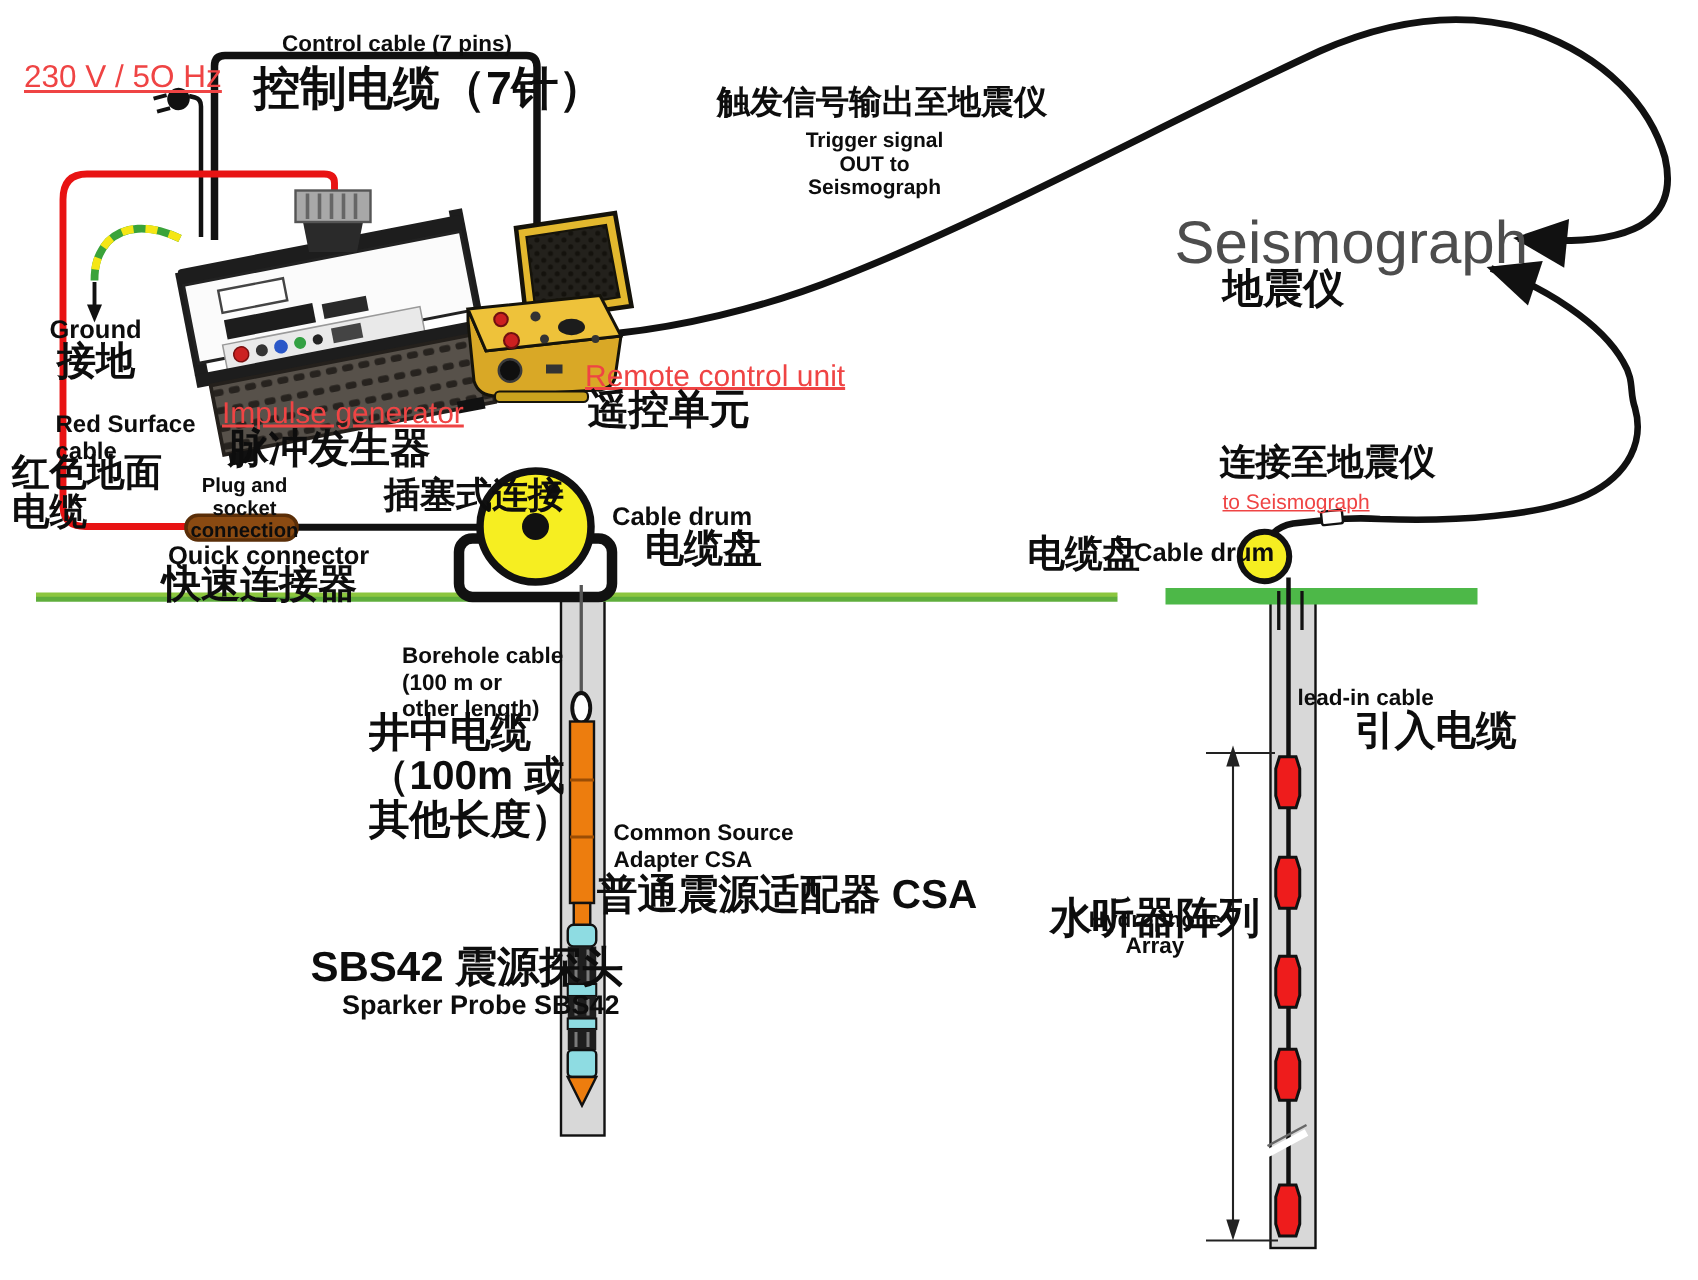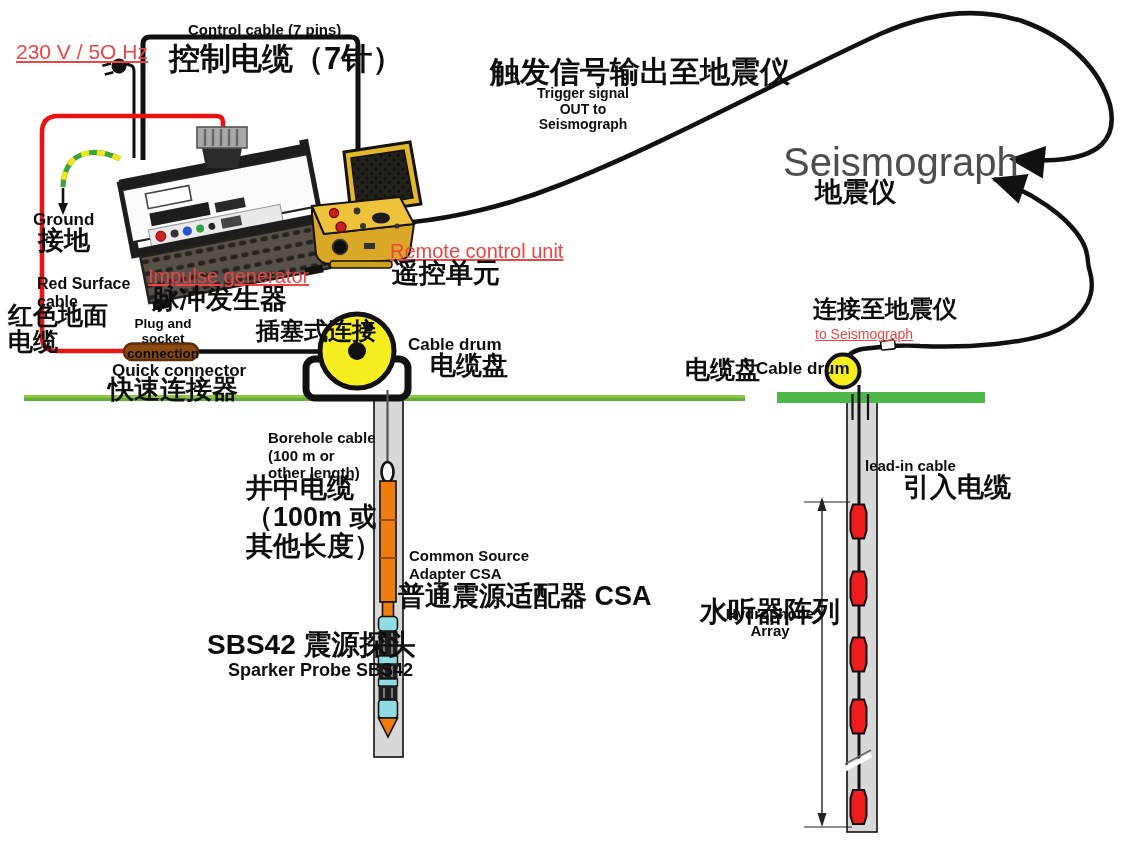--- a/index.html
+++ b/index.html
@@ -204,21 +204,21 @@
 
 <div class="lbl" style="left:112px;top:361px;font-size:17px;">Quick connector</div>
 <div class="lbl" style="left:108px;top:375px;font-size:26px;">快速连接器</div>
 
 <div class="lbl" style="left:408px;top:335px;font-size:17px;">Cable drum</div>
 <div class="lbl" style="left:430px;top:351px;font-size:26px;">电缆盘</div>
 
 <div class="lbl reg dark" style="left:390px;top:240px;font-size:20px;">Remote control unit</div>
 <div class="lbl" style="left:392px;top:258px;font-size:27px;">遥控单元</div>
 
-<div class="lbl" style="left:490px;top:55px;font-size:30px;">触发信号输出至地震仪</div>
+<div class="lbl" style="left:478px;top:55px;font-size:22px;">触发信号输出至地震仪</div>
 <div class="lbl center" style="left:498px;top:86px;width:170px;font-size:14px;line-height:1.12;">Trigger signal
 OUT to
 Seismograph</div>
 
 <div class="lbl reg gray" style="left:783px;top:140px;font-size:40px;">Seismograph</div>
 <div class="lbl" style="left:815px;top:177px;font-size:27px;">地震仪</div>
 
 <div class="lbl" style="left:813px;top:295px;font-size:24px;">连接至地震仪</div>
 <div class="lbl reg dark" style="left:815px;top:327px;font-size:14px;">to Seismograph</div>
 

